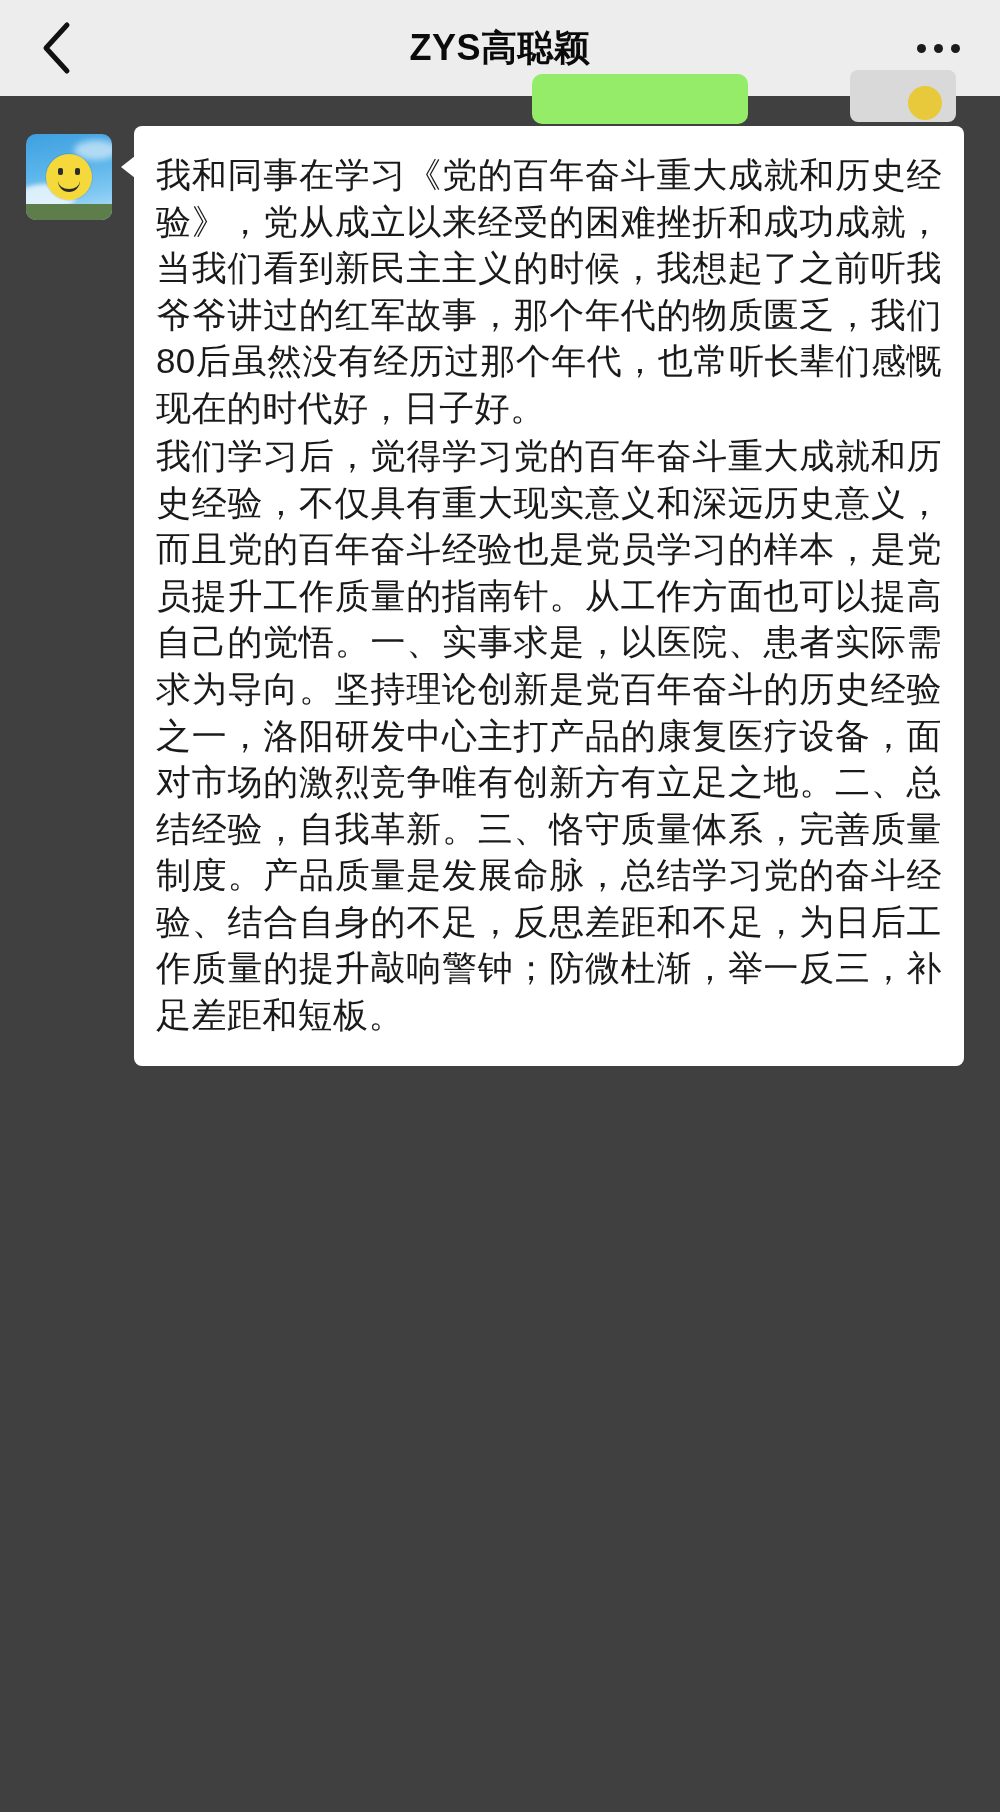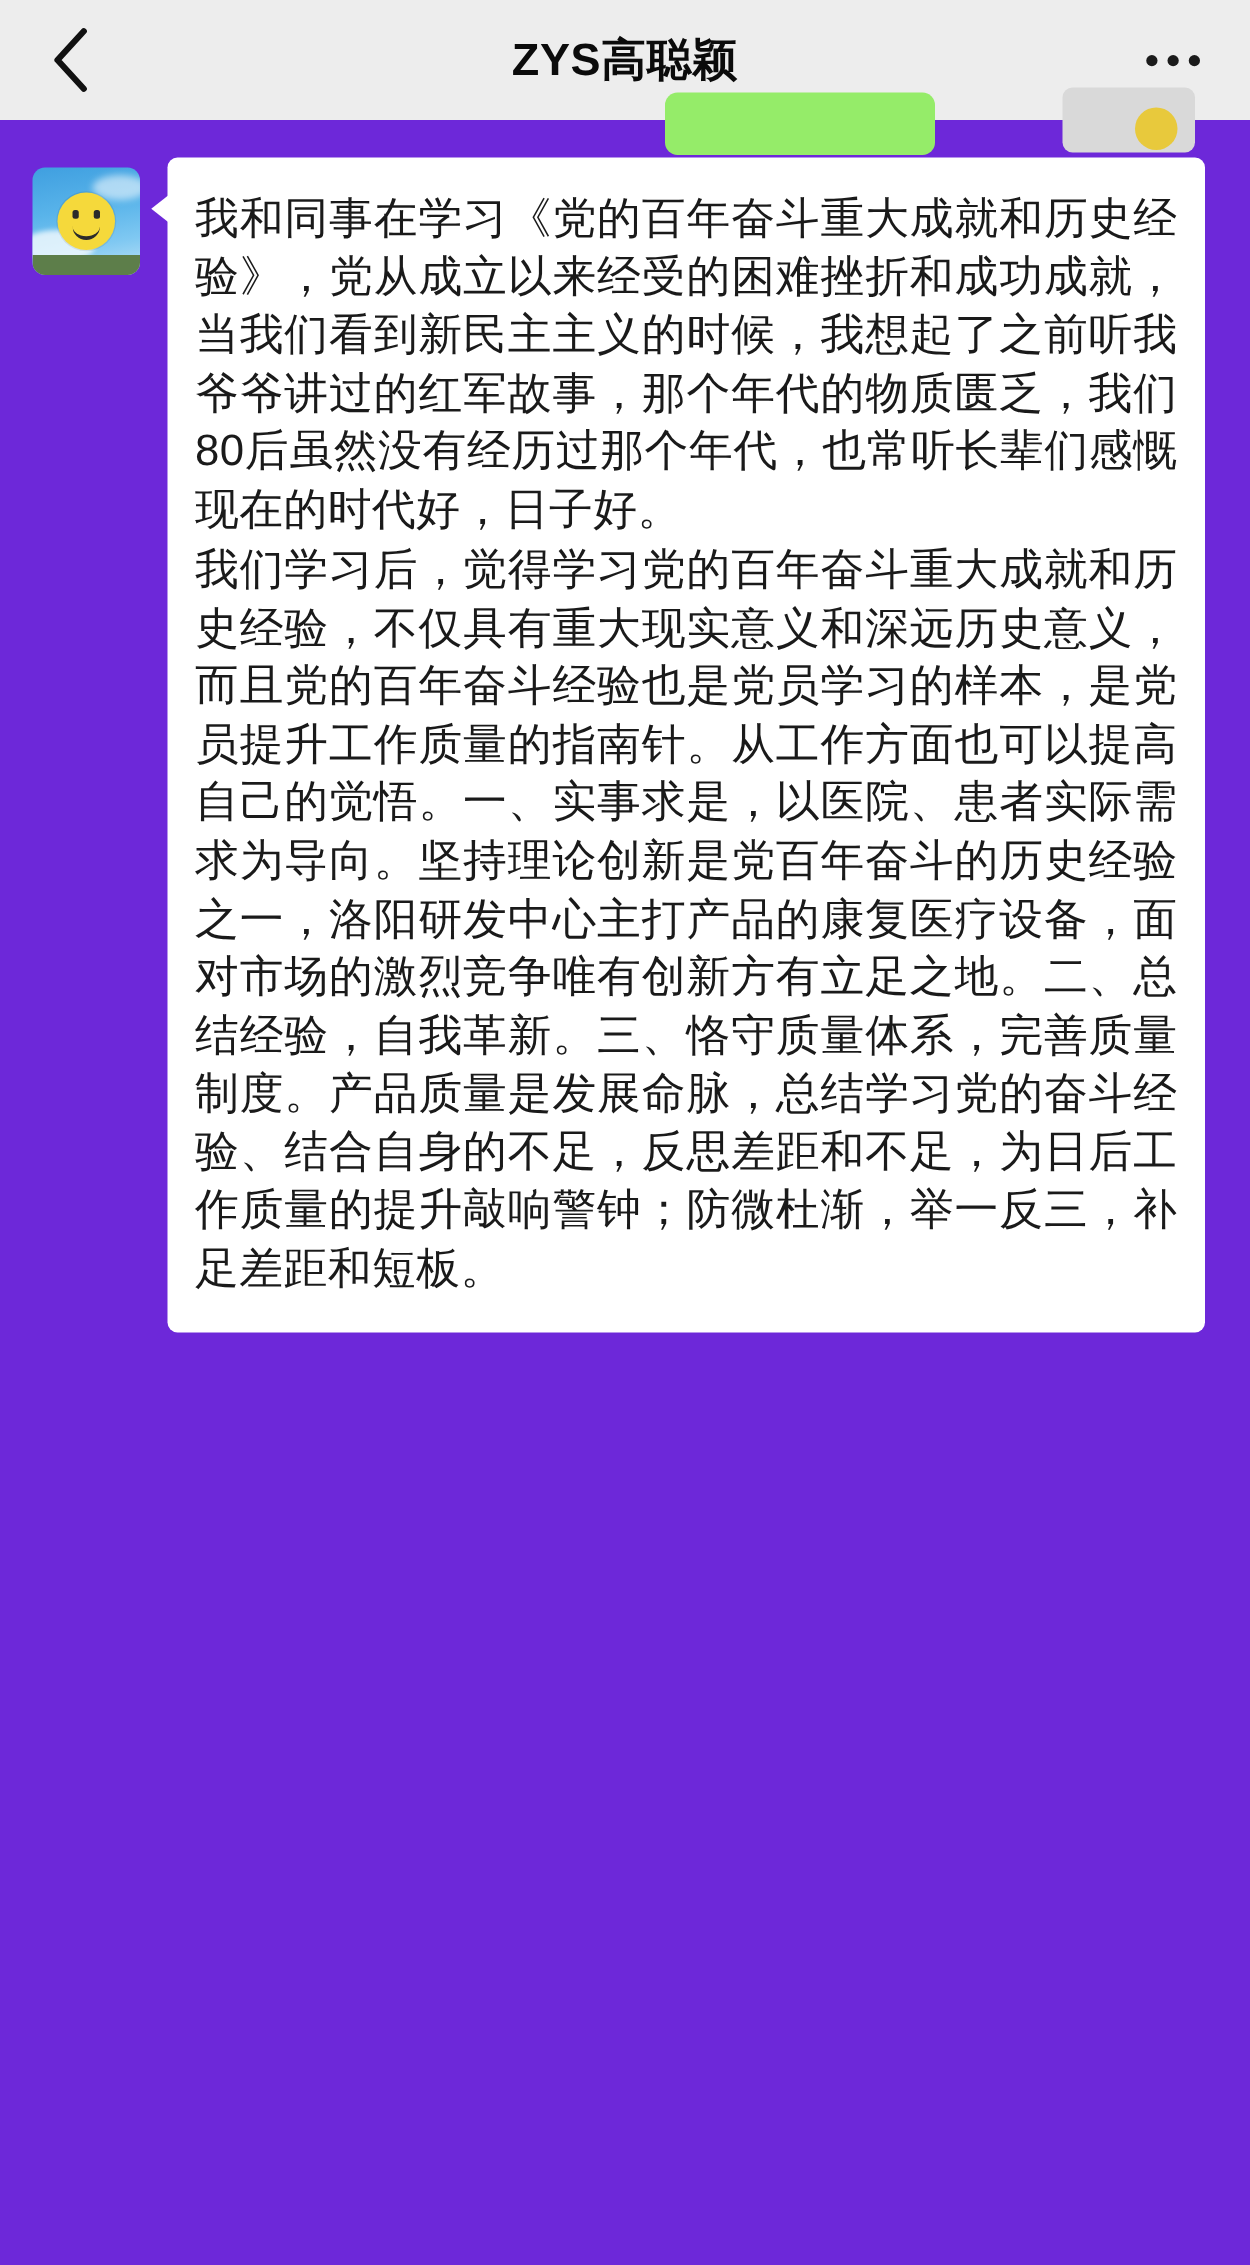--- a/index.html
+++ b/index.html
@@ -10,21 +10,21 @@
   body {
     width: 1000px;
     min-height: 1812px;
     font-family: "Liberation Sans", "DejaVu Sans", sans-serif;
     -webkit-font-smoothing: antialiased;
   }
   .app {
     position: relative;
     width: 1000px;
     min-height: 1812px;
-    background: #6d28d9;
+    background: #404040;
     overflow: hidden;
   }
 
   
   .header {
     position: relative;
     height: 96px;
     background: #ededed;
     display: flex;
     align-items: center;

